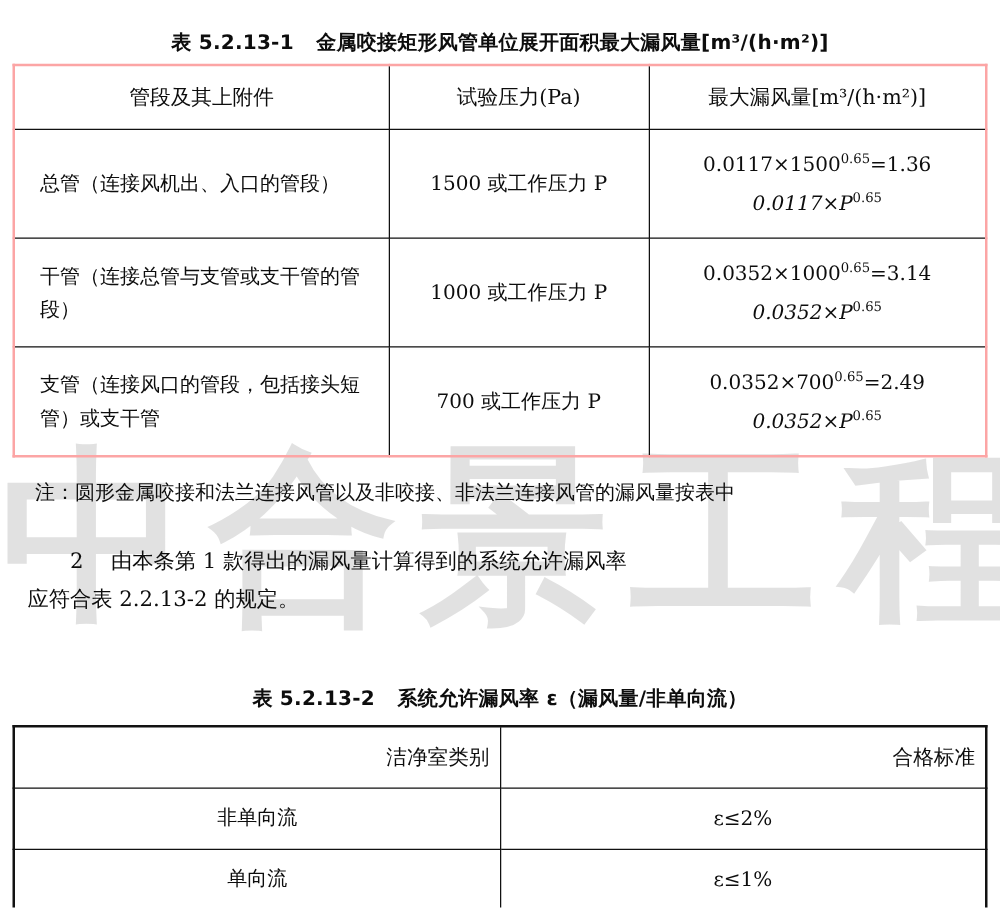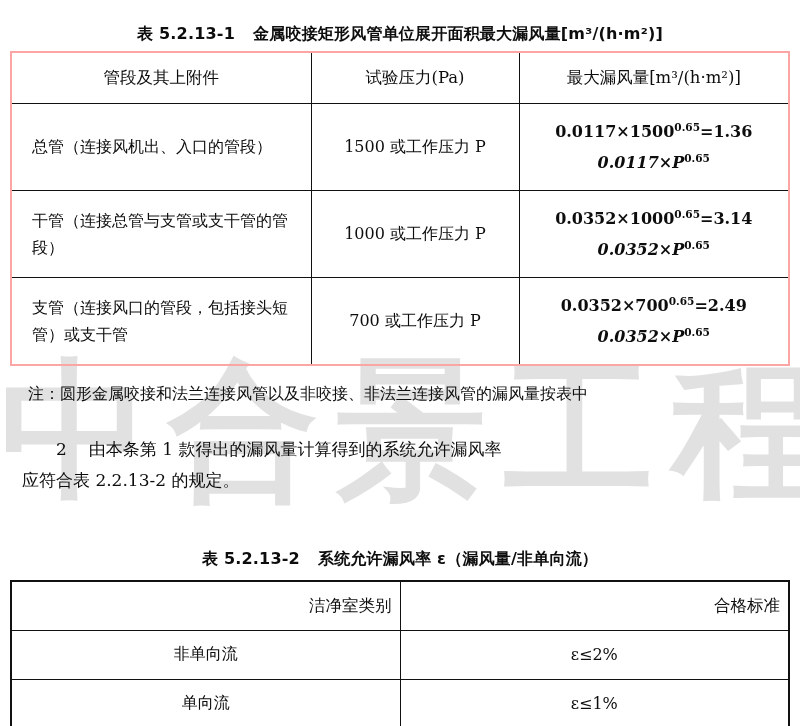--- a/index.html
+++ b/index.html
@@ -86,21 +86,21 @@
 
   .cell-left {
     text-align: left !important;
     padding-left: 20px !important;
     line-height: 1.7;
   }
   .formula-cell {
     line-height: 1.95;
     font-size: 15.5px;
   }
-  .formula-cell .fl { display: block; font-weight: bold; }
+  .formula-cell .fl { display: block; }
   sup.e { font-size: 0.66em; vertical-align: super; }
   var { font-style: italic; font-family: "DejaVu Serif", "Liberation Serif", serif; }
 
   
   .note {
     font-size: 16px;
     line-height: 1.75;
     margin: 14px 0 0 0;
     padding: 0 14px 0 18px;
     text-indent: 0;

